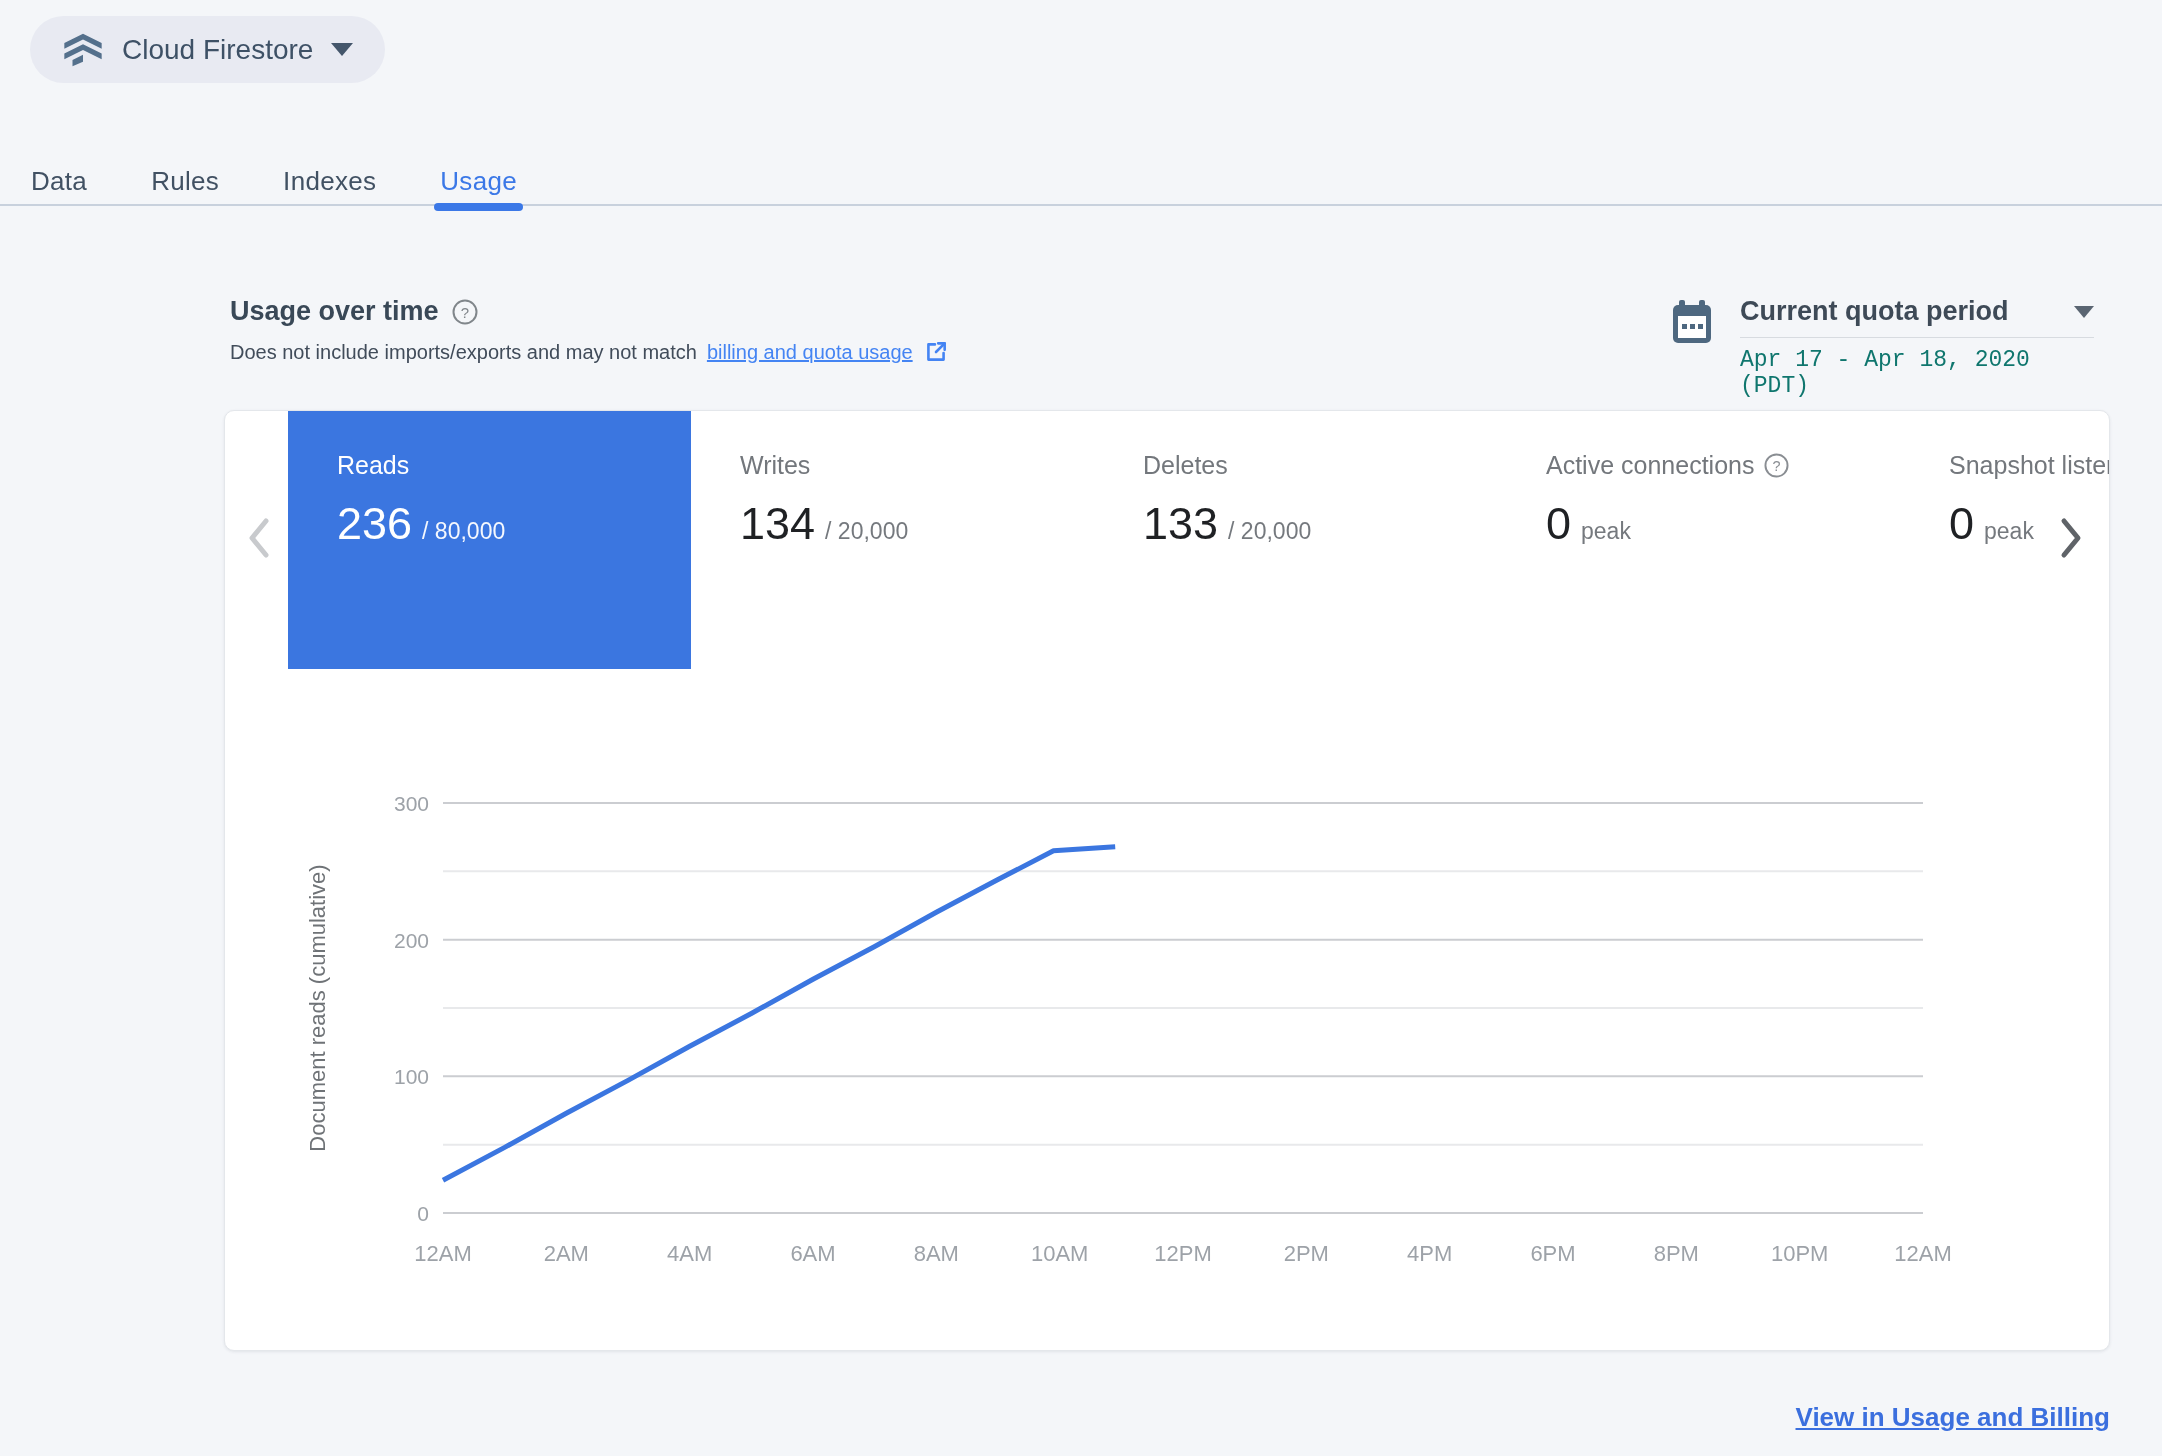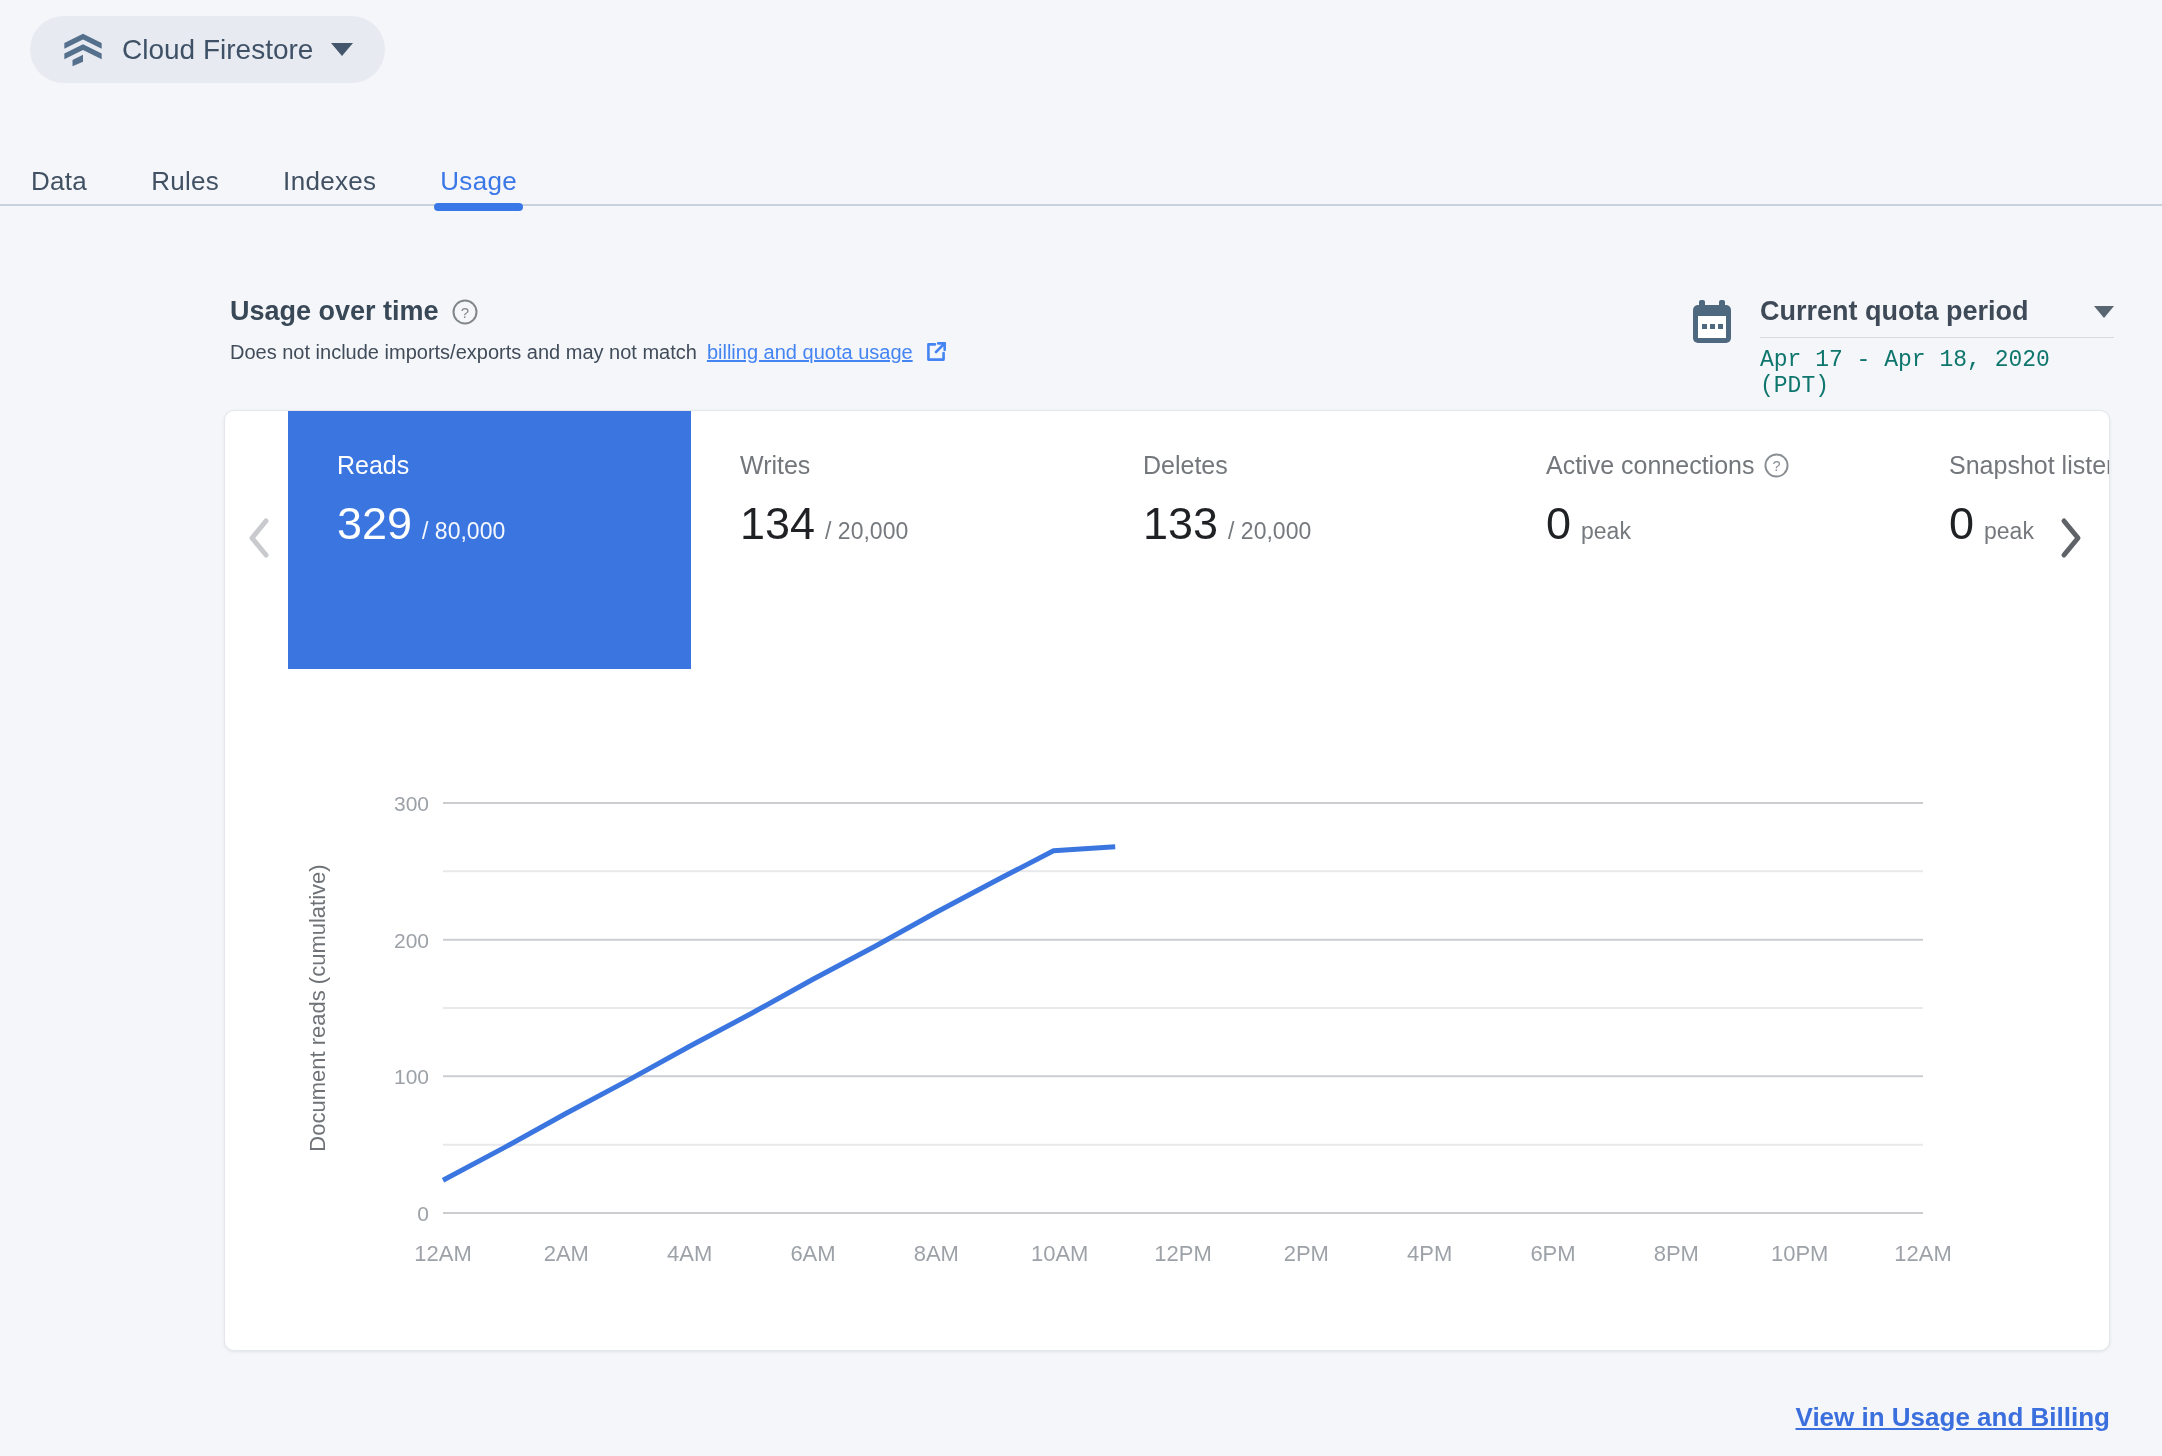--- a/index.html
+++ b/index.html
@@ -38,21 +38,21 @@
     padding-top:8px; height:58px; cursor:pointer; background:none; border:none;
     font-family:inherit; letter-spacing:0.3px;
   }
   .tab.active { color:#3B78E7; }
   .tab.active::after {
     content:""; position:absolute; left:-6px; right:-6px; bottom:-5px; height:8px;
     background:#3B78E7; border-radius:8px;
   }
 
   
-  .section-head { position:absolute; left:230px; right:48px; top:296px; display:flex; justify-content:space-between; align-items:flex-start; }
+  .section-head { position:absolute; left:230px; right:68px; top:296px; display:flex; justify-content:space-between; align-items:flex-start; }
   .uot-heading-row { display:flex; align-items:center; gap:13px; }
   .uot-heading { font-size:27px; font-weight:600; color:#394857; }
   .help-icon { width:26px; height:26px; flex:0 0 auto; cursor:pointer; }
   .uot-sub { margin-top:12px; font-size:20px; color:#414C5A; display:flex; align-items:center; gap:10px; }
   .uot-sub a { color:#4484F3; text-decoration:underline; cursor:pointer; }
   .extlink-icon { width:26px; height:26px; cursor:pointer; }
 
   .quota-block { display:flex; align-items:flex-start; gap:25px; }
   .calendar-icon { width:46px; height:48px; margin-top:2px; }
   .quota-col { width:354px; cursor:pointer; }
@@ -159,21 +159,21 @@
   </div>
 </div>
 
 <div class="panel">
   <div class="cards-row" id="cards-row">
   <div class="metric-card selected">
     <div class="metric-label">
       <span class="metric-label-text">Reads</span>
     </div>
     <div class="metric-valrow">
-      <span class="metric-value">329</span>
+      <span class="metric-value">236</span>
       <span class="metric-denom">/ 80,000</span>
     </div>
   </div>
 
   <div class="metric-card">
     <div class="metric-label">
       <span class="metric-label-text">Writes</span>
     </div>
     <div class="metric-valrow">
       <span class="metric-value">134</span>

